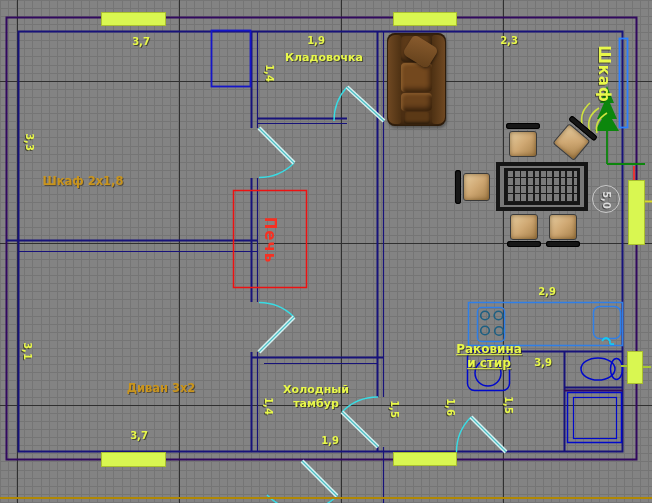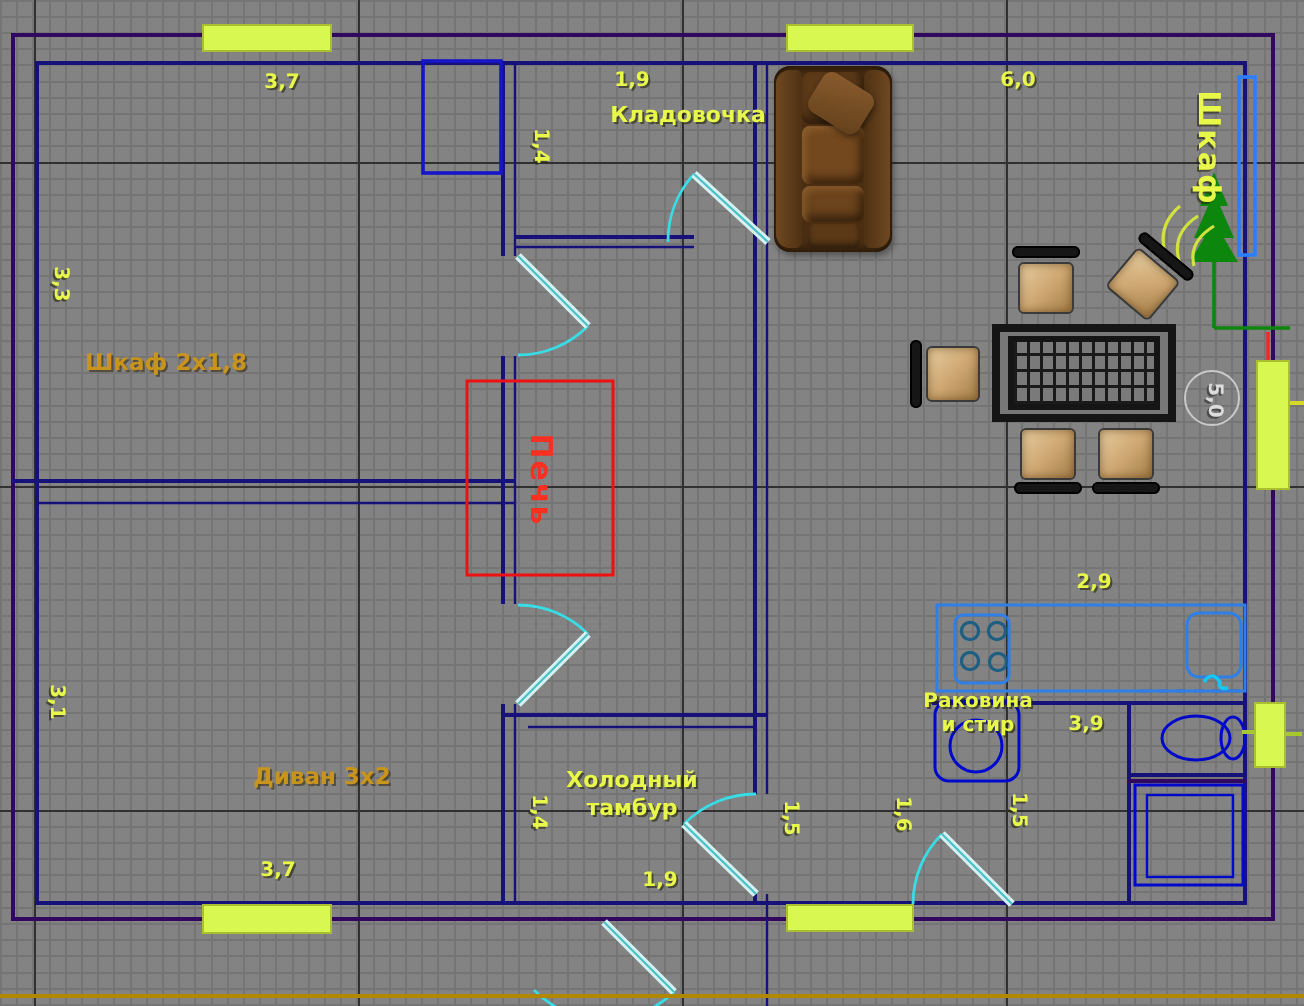--- a/index.html
+++ b/index.html
@@ -39,21 +39,21 @@
   .window{position:absolute;background:var(--window,#d9f751);border:1px solid #a9bf2f;box-sizing:border-box;}
   .lbl{position:absolute;font-weight:bold;font-size:10px;color:var(--dimension_text,#e8f84a);
        white-space:pre-line;text-align:center;line-height:1.25;
        transform:translate(-50%,-50%);text-shadow:1px 1px 0 rgba(35,35,10,.6);}
   .rot{transform:translate(-50%,-50%) rotate(90deg);}
   .room{font-size:11px;}
   .sofa-lbl{color:var(--furniture_orange,#c9941c);font-size:11.5px;text-shadow:1px 1px 0 rgba(40,25,0,.5);}
   .pech-lbl{color:#f73022;font-size:15px;letter-spacing:1px;text-shadow:none;font-weight:bold;}
   .ward-lbl{font-size:15px;letter-spacing:1px;}
   .dim-white{color:#dcdcdc;text-shadow:1px 1px 0 rgba(40,40,40,.6);}
-  .tiny{font-size:10px;line-height:1.15;}
+  .tiny{font-size:12px;line-height:1.15;text-decoration:underline;}
   .dim-circle{position:absolute;left:592px;top:185px;width:28px;height:28px;border:1.5px solid #c9c9c9;border-radius:50%;box-sizing:border-box;}
 
   
   .sofa{position:absolute;left:387px;top:33px;width:59px;height:93px;background:#4b2e12;border-radius:8px;
         box-shadow:inset 0 0 7px rgba(0,0,0,.8), 1px 2px 3px rgba(0,0,0,.35);}
   .sofa>div{position:absolute;}
   .sf-arm-l{left:1px;top:2px;width:13px;height:89px;border-radius:7px 3px 3px 7px;background:linear-gradient(90deg,#6f4822,#4e3113);}
   .sf-arm-r{right:1px;top:2px;width:13px;height:89px;border-radius:3px 7px 7px 3px;background:linear-gradient(270deg,#6f4822,#4e3113);}
   .sf-back{left:14px;top:3px;width:31px;height:26px;border-radius:4px;background:#5d3a18;box-shadow:inset -2px -3px 5px rgba(0,0,0,.5);}
   .sf-cush1{left:14px;top:30px;width:31px;height:29px;border-radius:4px;background:#73481e;
@@ -250,23 +250,23 @@
   <div class="chair" style="left:545px;top:214px;">
     <div class="seat" style="left:4px;top:0;"></div>
       <div class="back back-h" style="left:1px;top:27px;"></div>
   </div>
 
   <div class="dim-circle"></div>
 
   <div id="labels">
       <div class="lbl" style="left: 141px; top: 42px;">3,7</div>
       <div class="lbl" style="left: 316px; top: 41px;">1,9</div>
-      <div class="lbl room" style="left: 324px; top: 58px; margin-left: 20px;">Кладовочка</div>
+      <div class="lbl room" style="left: 324px; top: 58px;">Кладовочка</div>
       <div class="lbl rot" style="left: 269px; top: 73px;">1,4</div>
-      <div class="lbl" style="left: 509px; top: 41px;">6,0</div>
+      <div class="lbl" style="left: 509px; top: 41px;">2,3</div>
       <div class="lbl rot ward-lbl" style="left: 604px; top: 74px;">Шкаф</div>
       <div class="lbl rot" style="left: 29px; top: 142px;">3,3</div>
       <div class="lbl sofa-lbl" style="left: 83px; top: 181px;">Шкаф 2х1,8</div>
       <div class="lbl rot dim-white" style="left: 606px; top: 200px;">5,0</div>
       <div class="lbl rot pech-lbl" style="left: 270px; top: 240px;">Печь</div>
       <div class="lbl rot" style="left: 27px; top: 351px;">3,1</div>
       <div class="lbl sofa-lbl" style="left: 113px; top: 388px; margin-left: 48px;">Диван 3х2</div>
       <div class="lbl" style="left: 139px; top: 436px;">3,7</div>
       <div class="lbl room" style="left: 316px; top: 397px;">Холодный
 тамбур</div>

